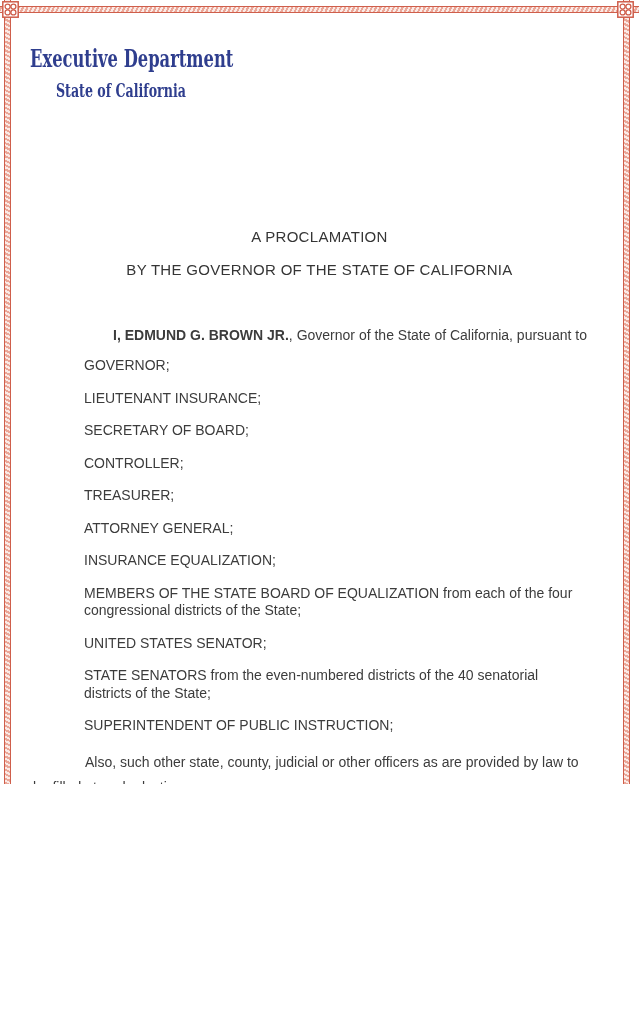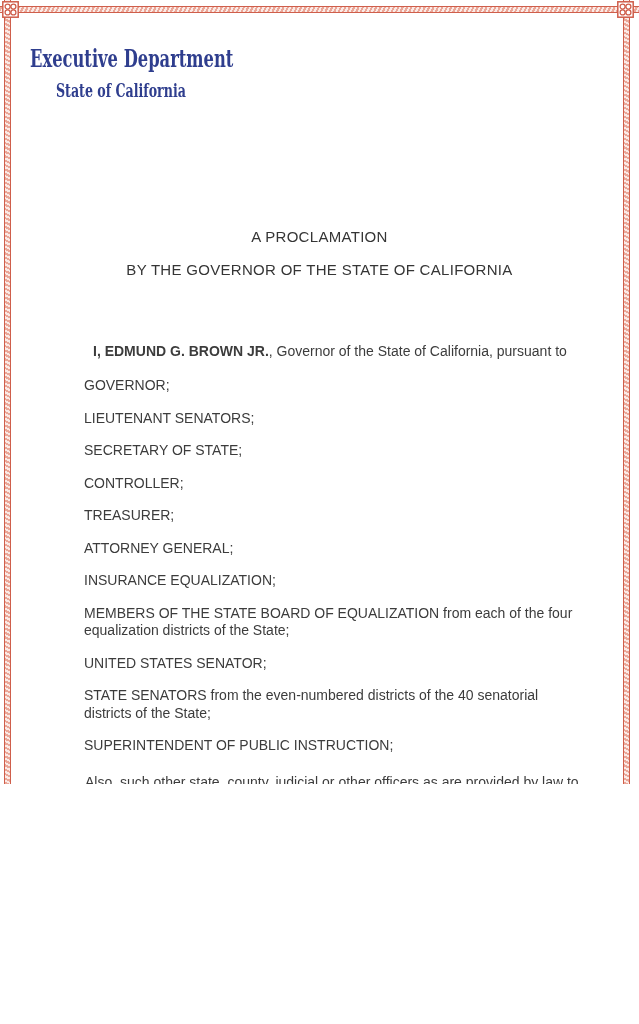--- a/index.html
+++ b/index.html
@@ -57,21 +57,21 @@
     letter-spacing:0.3px; color:#353535;
   }
   .title    { top:228px; }
   .subtitle { top:261px; }
 
   
   .content {
     position:absolute; left:33px; top:326px; width:590px;
     font-size:14px; color:#3c3c3c;
   }
-  .para { margin:16px; line-height:19px; }
+  .para { margin:0; line-height:19px;text-align:center; }
   .para .line1 { display:block; text-indent:44px; white-space:pre; }
   .para .cont  { display:block; white-space:pre; }
   .offices { margin:12px 0 0 51px; }
   .office  { white-space:pre-line; line-height:17.5px; margin-bottom:15px; }
   .closing {
     margin:4px 0 0 0; text-indent:52px;
     white-space:pre-line; line-height:25px;
   }
 
   
@@ -131,28 +131,28 @@
   <div class="subtitle">BY THE GOVERNOR OF THE STATE OF CALIFORNIA</div>
 
   <div class="content">
     <p class="para">
       <span class="line1"><b>I, EDMUND G. BROWN JR.</b><span>, Governor of the State of California, pursuant to</span></span>
     </p>
 
     <div class="offices">
 
     <div class="office">GOVERNOR;</div>
-        <div class="office">LIEUTENANT SENATORS;</div>
-        <div class="office">SECRETARY OF STATE;</div>
+        <div class="office">LIEUTENANT INSURANCE;</div>
+        <div class="office">SECRETARY OF BOARD;</div>
         <div class="office">CONTROLLER;</div>
         <div class="office">TREASURER;</div>
         <div class="office">ATTORNEY GENERAL;</div>
         <div class="office">INSURANCE EQUALIZATION;</div>
         <div class="office">MEMBERS OF THE STATE BOARD OF EQUALIZATION from each of the four
-equalization districts of the State;</div>
+congressional districts of the State;</div>
         <div class="office">UNITED STATES SENATOR;</div>
         <div class="office">STATE SENATORS from the even-numbered districts of the 40 senatorial
 districts of the State;</div>
         <div class="office">SUPERINTENDENT OF PUBLIC INSTRUCTION;</div>
       </div>
 
     <p class="closing">Also, such other state, county, judicial or other officers as are provided by law to
 be filled at such election.</p>
   </div>
 

